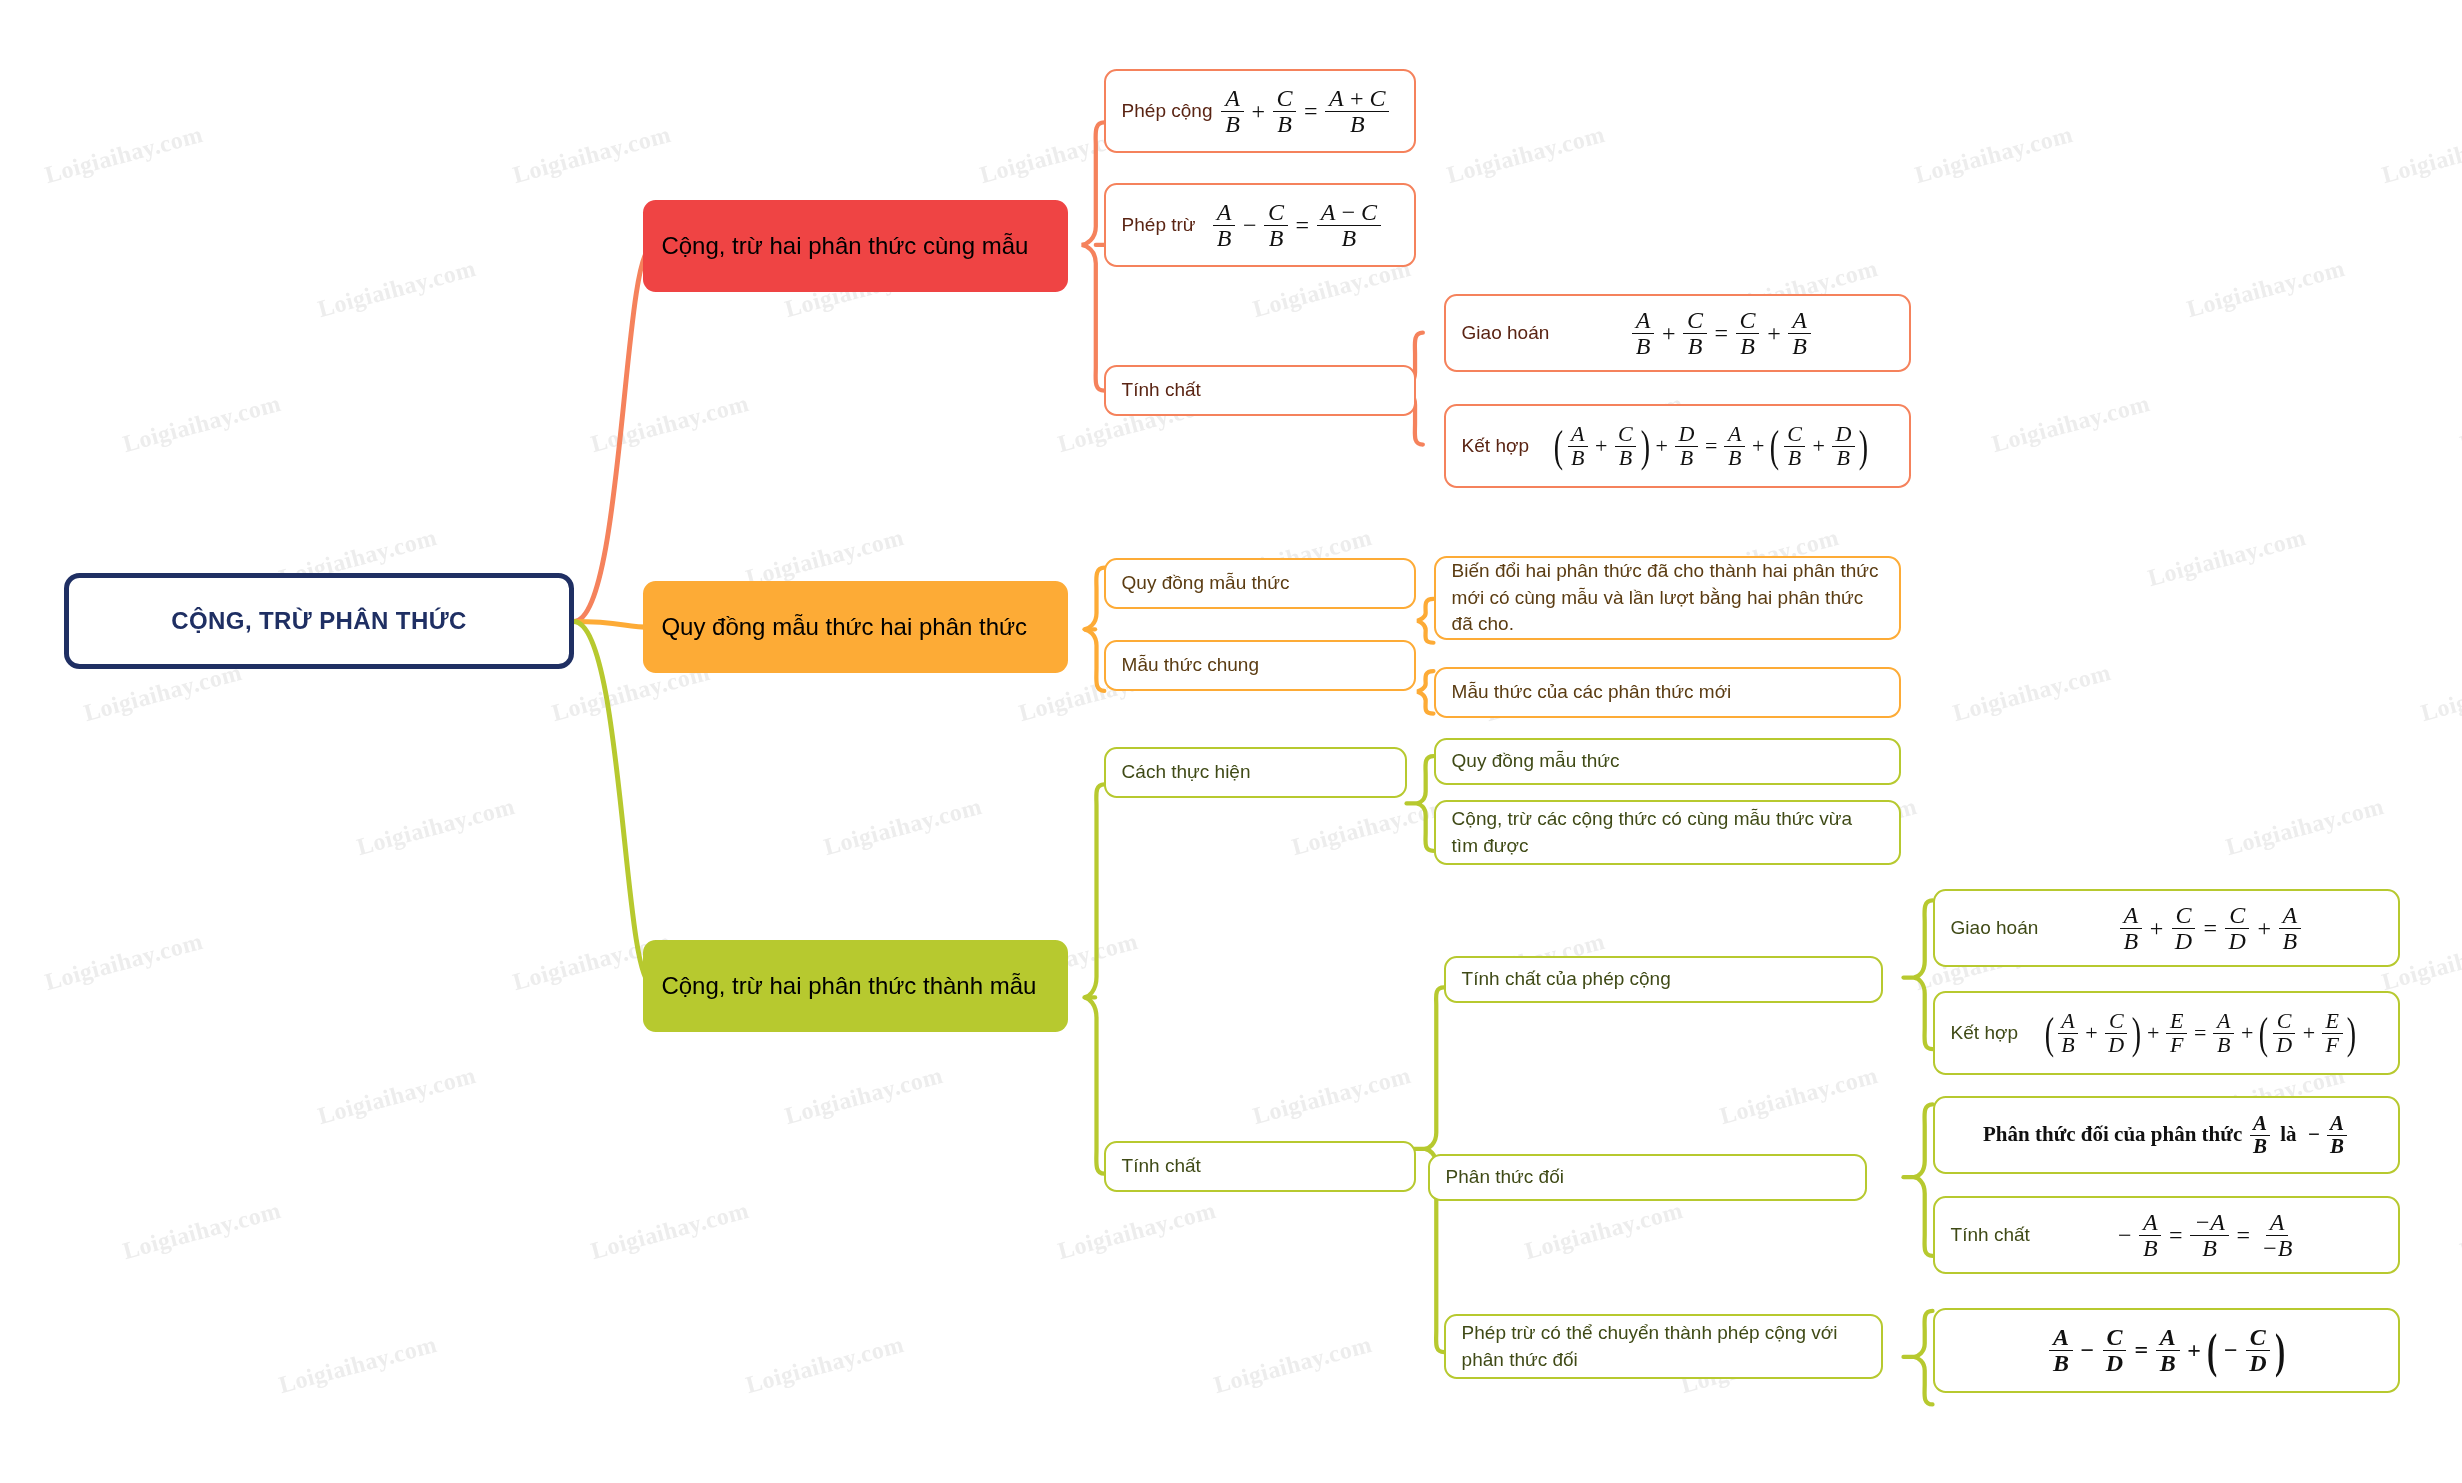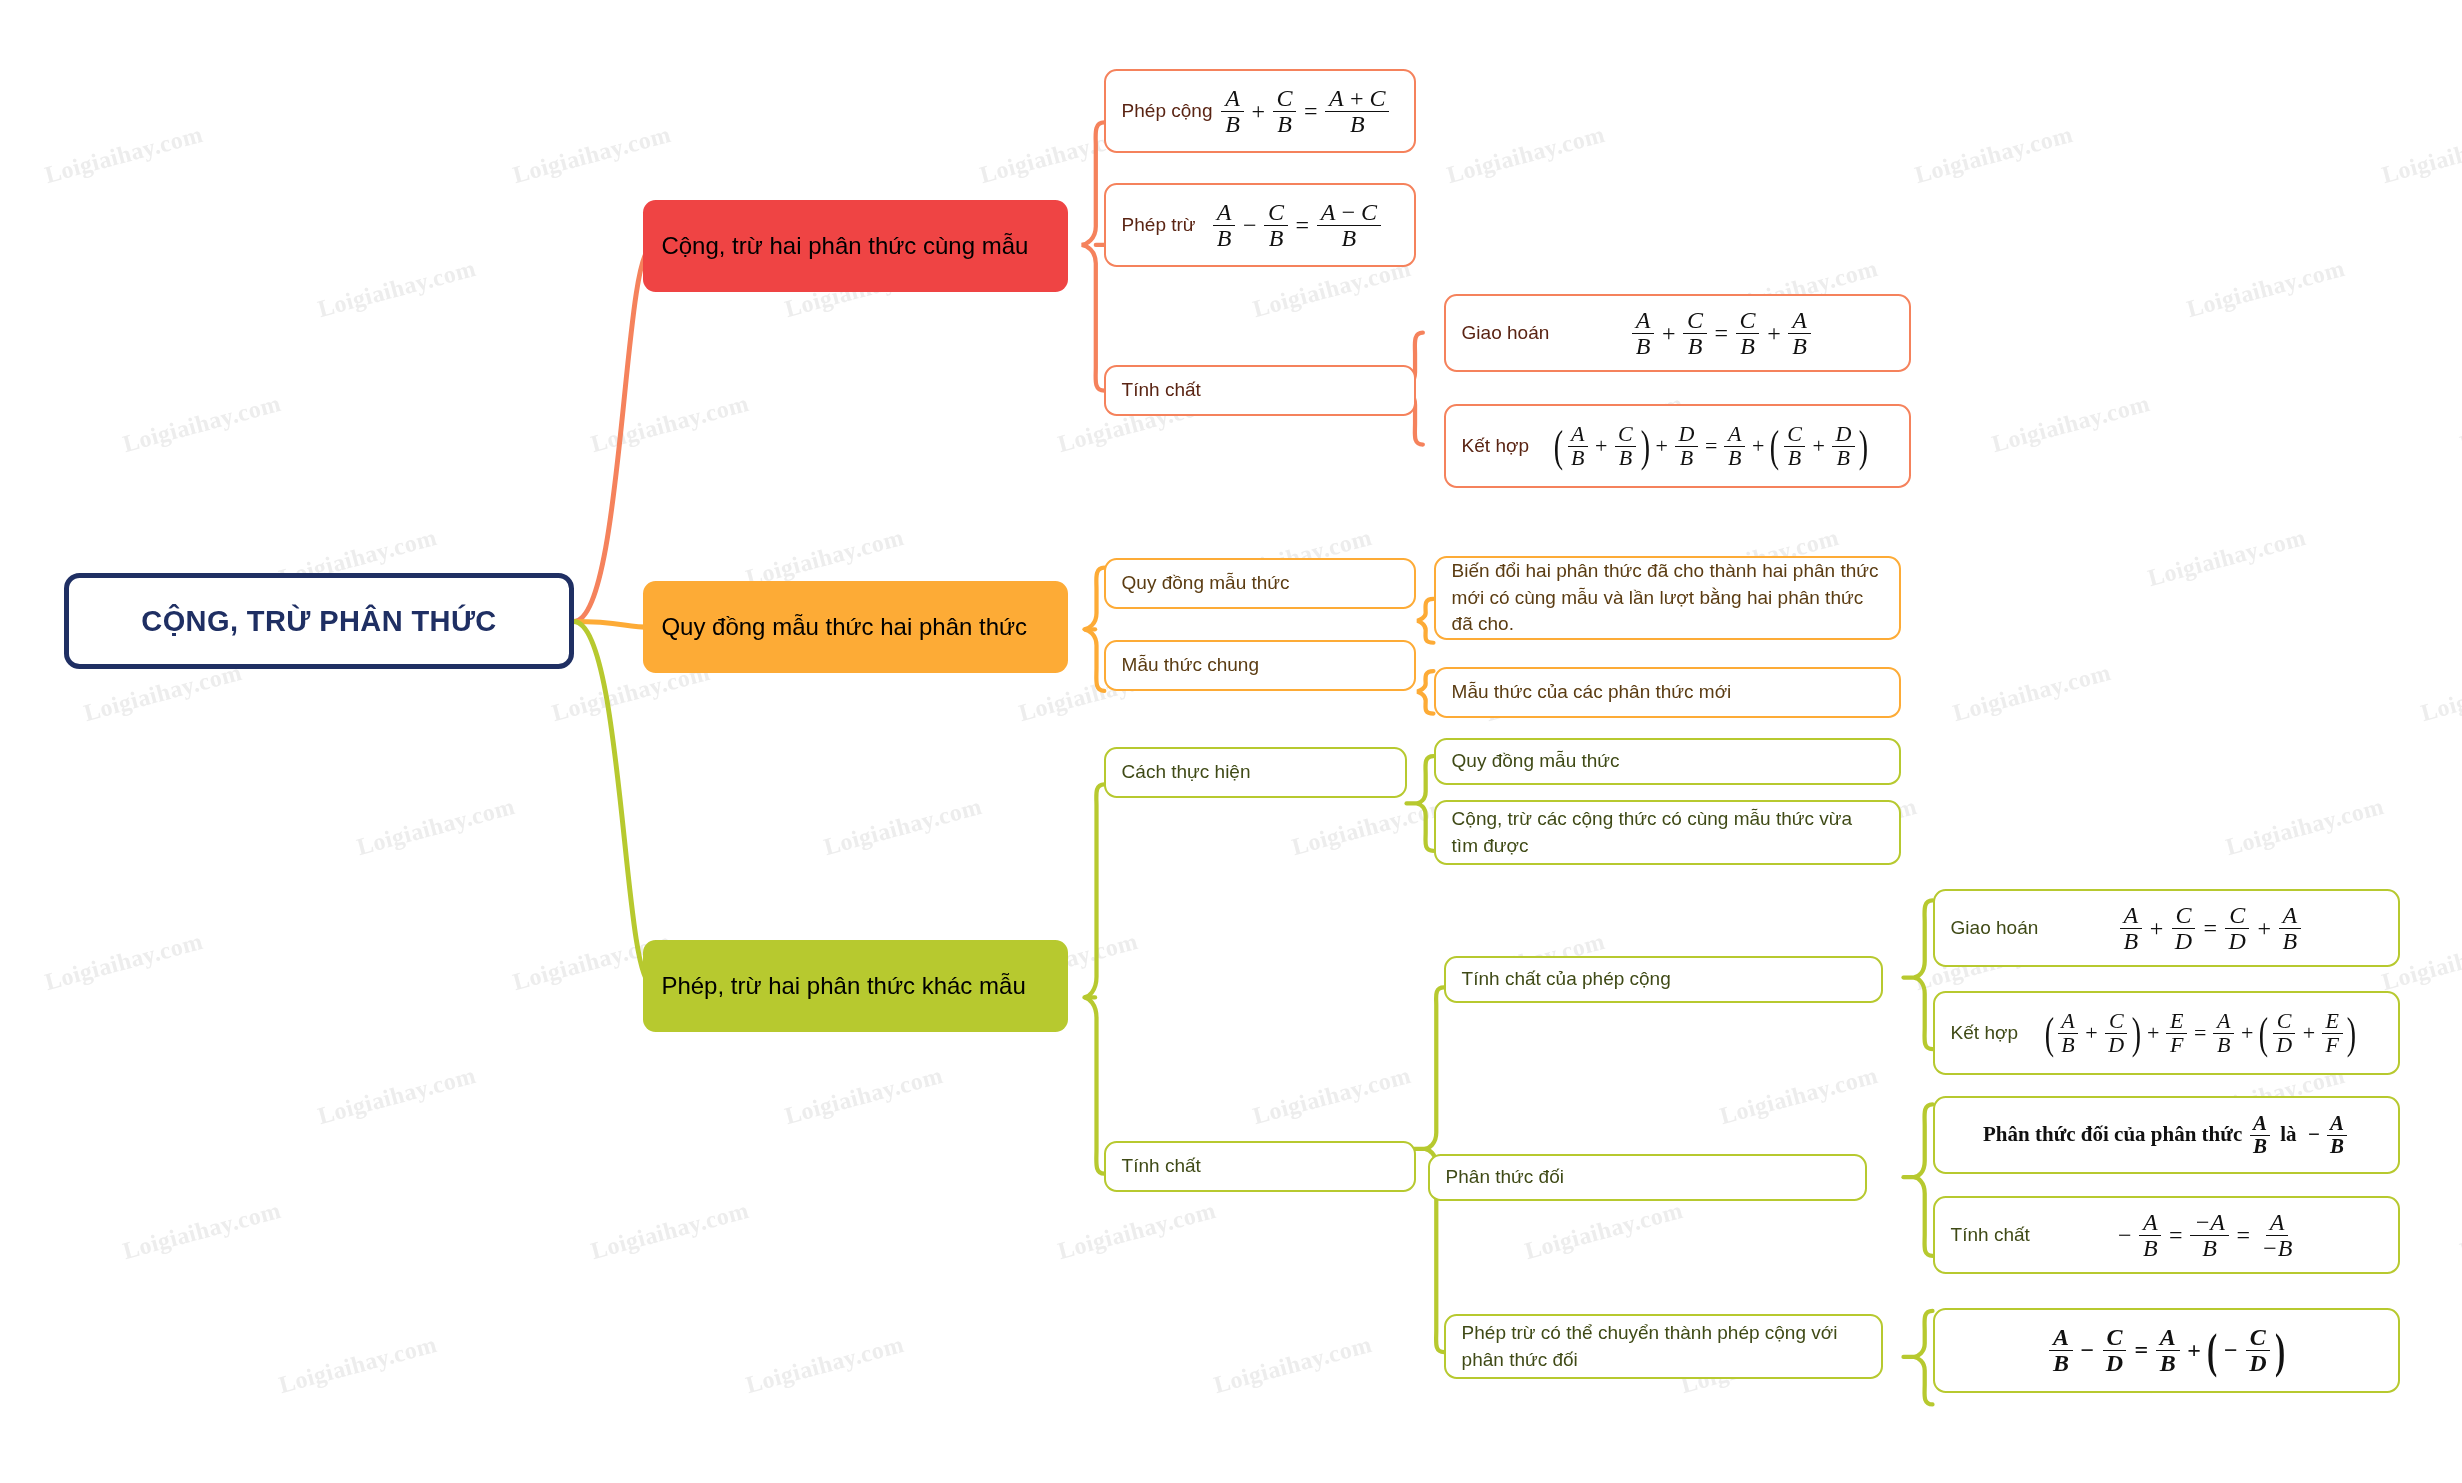--- a/index.html
+++ b/index.html
@@ -20,21 +20,21 @@
   
   #wires{position:absolute;left:0;top:0;width:2462px;height:1483px;z-index:1;}
 
   
   .node{position:absolute;box-sizing:border-box;z-index:2;display:flex;align-items:center;}
   .node .txt{display:block;width:100%;}
 
   
   .root{
     border:5px solid #1f2f63;border-radius:15.6px;background:#fff;
-    color:#1f2f63;font-weight:700;font-size:29px;letter-spacing:0.4px;
+    color:#1f2f63;font-weight:700;font-size:24px;letter-spacing:0.4px;
     justify-content:center;text-align:center;
   }
 
   
   .l1{
     border-radius:12.7px;color:#000;font-size:24px;line-height:1.34;
     padding:12.7px 18.4px;font-weight:400;
   }
   .l1.orange{background:#ef4444;}
   .l1.amber {background:#fdab36;}
@@ -371,21 +371,21 @@
 
 <div class="node box amber" style="left:1104px;top:640px;width:312px;height:51px;">
   <span class="txt">Mẫu thức chung</span>
 </div>
 
 <div class="node box amber" style="left:1434px;top:667px;width:467px;height:51px;">
   <span class="txt">Mẫu thức của các phân thức mới</span>
 </div>
 
 <div class="node l1 green" style="left:643px;top:940px;width:425px;height:92px;">
-  <span class="txt">Phép, trừ hai phân thức khác mẫu</span>
+  <span class="txt">Cộng, trừ hai phân thức thành mẫu</span>
 </div>
 
 <div class="node box green" style="left:1104px;top:747px;width:303px;height:51px;">
   <span class="txt">Cách thực hiện</span>
 </div>
 
 <div class="node box green" style="left:1434px;top:738px;width:467px;height:47px;">
   <span class="txt">Quy đồng mẫu thức</span>
 </div>
 

